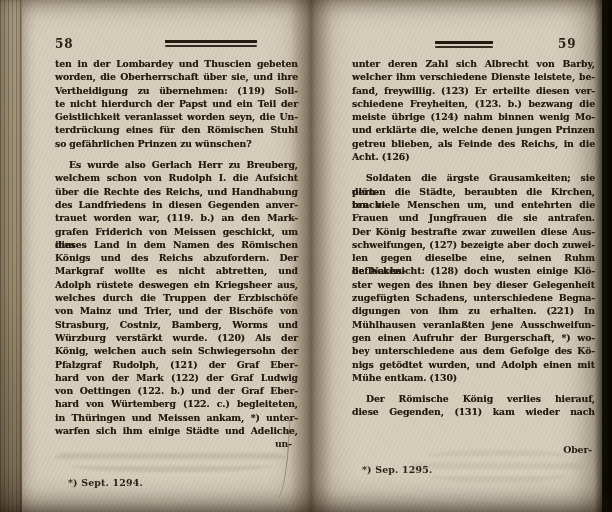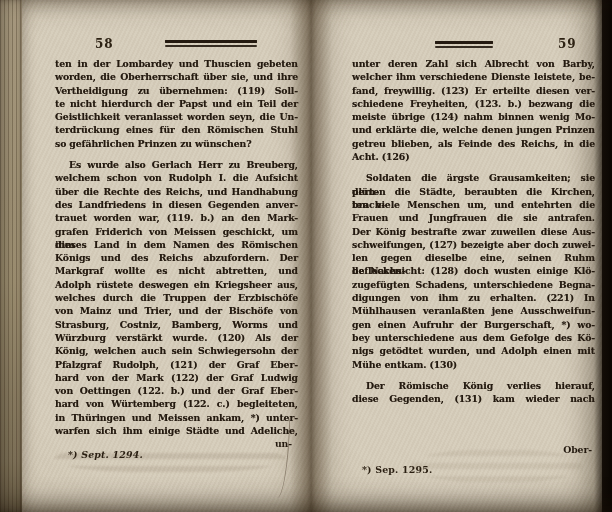--- a/index.html
+++ b/index.html
@@ -96,21 +96,21 @@
   }
 </style>
 </head>
 <body>
 
 <div class="scene">
 
   <div class="fore-edge"></div>
 
   <div class="page left">
-    <div class="pagenum" style="left:33px;margin-left:40px;">58</div>
+    <div class="pagenum" style="left:33px;">58</div>
     <div class="ornament" style="left:143px; top:40px; width:92px;">
       <i class="bar thick"></i>
       <i class="bar thin"></i>
     </div>
     <div class="textcol" style="left:33px;">
         <div class="para">
           <div class="tline">ten in der Lombardey und Thuscien gebeten</div>
           <div class="tline">worden, die Oberherrschaft über sie, und ihre</div>
           <div class="tline">Vertheidigung zu übernehmen: (119) Soll-</div>
           <div class="tline">te nicht hierdurch der Papst und ein Teil der</div>
@@ -137,21 +137,21 @@
           <div class="tline">Pfalzgraf Rudolph, (121) der Graf Eber-</div>
           <div class="tline">hard von der Mark (122) der Graf Ludwig</div>
           <div class="tline">von Oettingen (122. b.) und der Graf Eber-</div>
           <div class="tline">hard von Würtemberg (122. c.) begleiteten,</div>
           <div class="tline">in Thüringen und Meissen ankam, *) unter-</div>
           <div class="tline">warfen sich ihm einige Städte und Adeliche,</div>
         </div>
       </div>
     <div class="catchword" style="left:27px; top:438px;">un-</div>
     <div class="smudge" style="left:32px; top:446px; width:232px; height:26px;"></div>
-    <div class="footnote" style="left:46px; top:449px;font-style:italic;">*) Sept. 1294.</div>
+    <div class="footnote" style="left:46px; top:477px;">*) Sept. 1294.</div>
     <div class="crease" style="left:252px; top:418px;"></div>
   </div>
 
   <div class="page right">
     <div class="ornament" style="left:123px; top:41px; width:58px;">
       <i class="bar thick"></i>
       <i class="bar thin"></i>
     </div>
     <div class="pagenum" style="left:246px;">59</div>
     <div class="textcol" style="left:40px;">
@@ -167,20 +167,21 @@
         </div>
         <div class="para indented">
           <div class="tline">Soldaten die ärgste Grausamkeiten; sie plün-</div>
           <div class="tline">derten die Städte, beraubten die Kirchen, brach-</div>
           <div class="tline">ten viele Menschen um, und entehrten die</div>
           <div class="tline">Frauen und Jungfrauen die sie antrafen.</div>
           <div class="tline">Der König bestrafte zwar zuweilen diese Aus-</div>
           <div class="tline">schweifungen, (127) bezeigte aber doch zuwei-</div>
           <div class="tline">len gegen dieselbe eine, seinen Ruhm beflecken-</div>
           <div class="tline">de Nachsicht: (128) doch wusten einige Klö-</div>
+          <div class="tline">ster wegen des ihnen bey dieser Gelegenheit</div>
           <div class="tline">zugefügten Schadens, unterschiedene Begna-</div>
           <div class="tline">digungen von ihm zu erhalten. (221) In</div>
           <div class="tline">Mühlhausen veranlaßten jene Ausschweifun-</div>
           <div class="tline">gen einen Aufruhr der Burgerschaft, *) wo-</div>
           <div class="tline">bey unterschiedene aus dem Gefolge des Kö-</div>
           <div class="tline">nigs getödtet wurden, und Adolph einen mit</div>
           <div class="tline end">Mühe entkam. (130)</div>
         </div>
         <div class="para indented">
           <div class="tline">Der Römische König verlies hierauf,</div>

